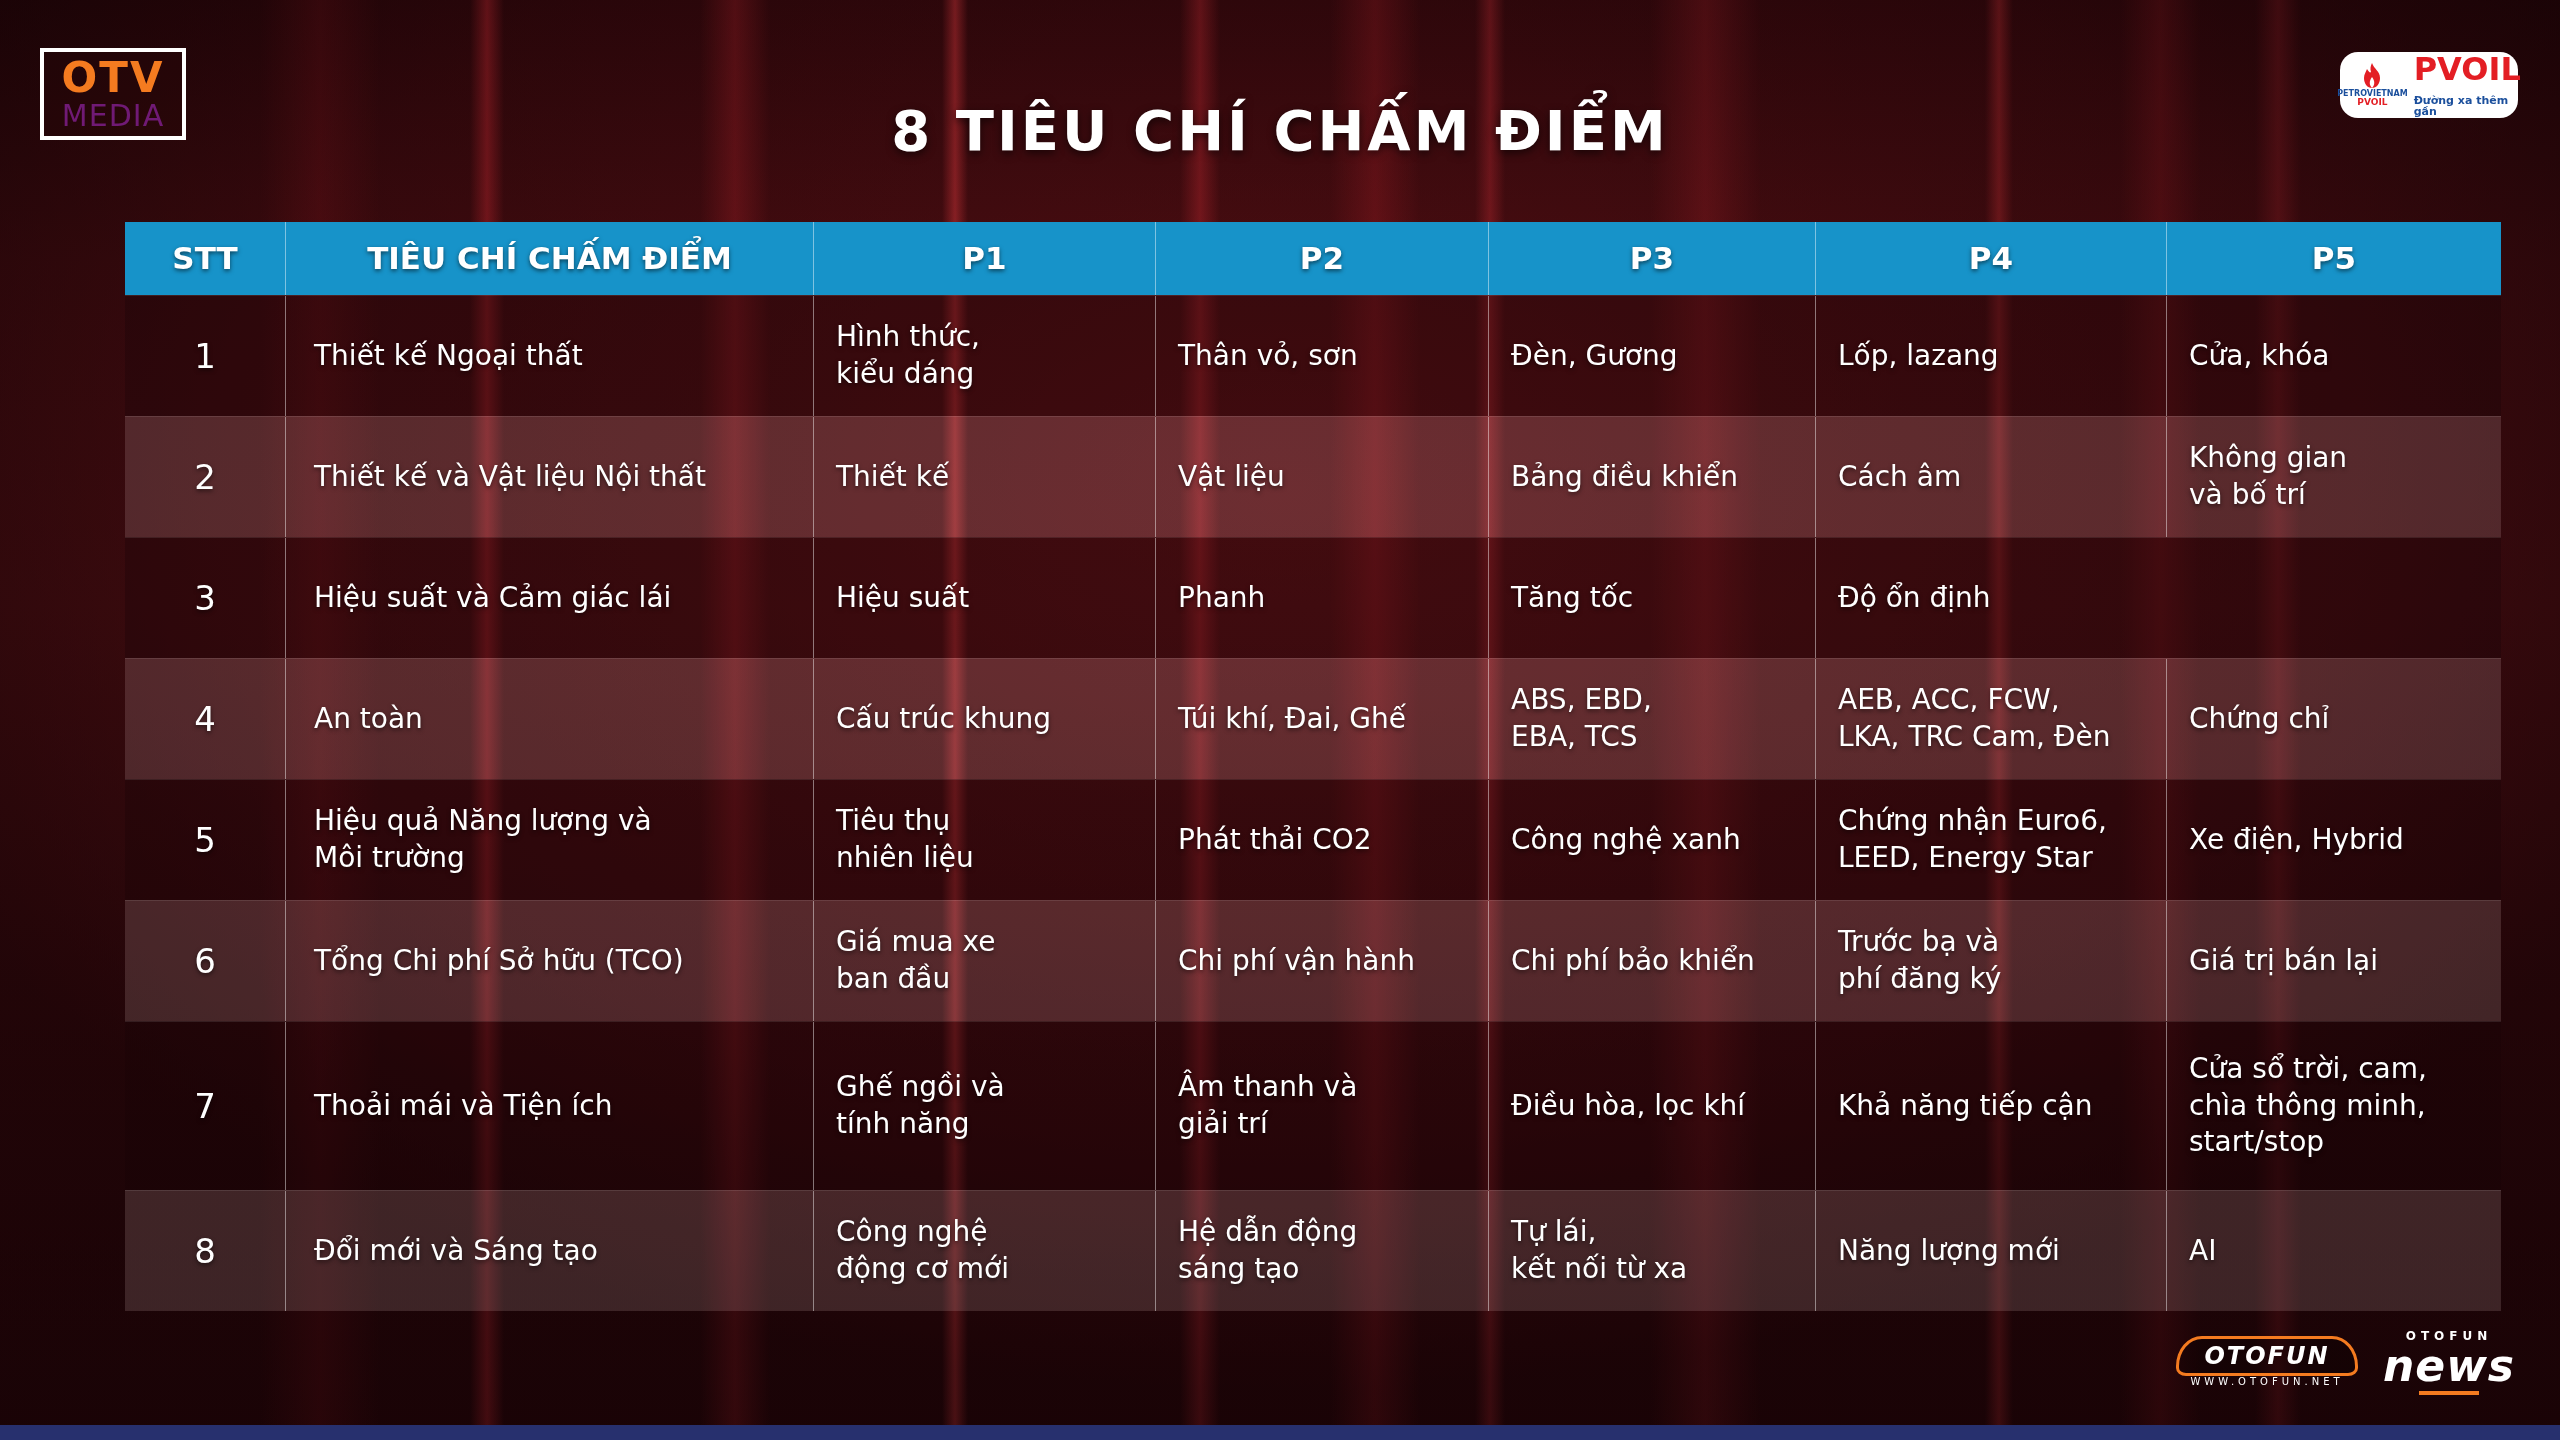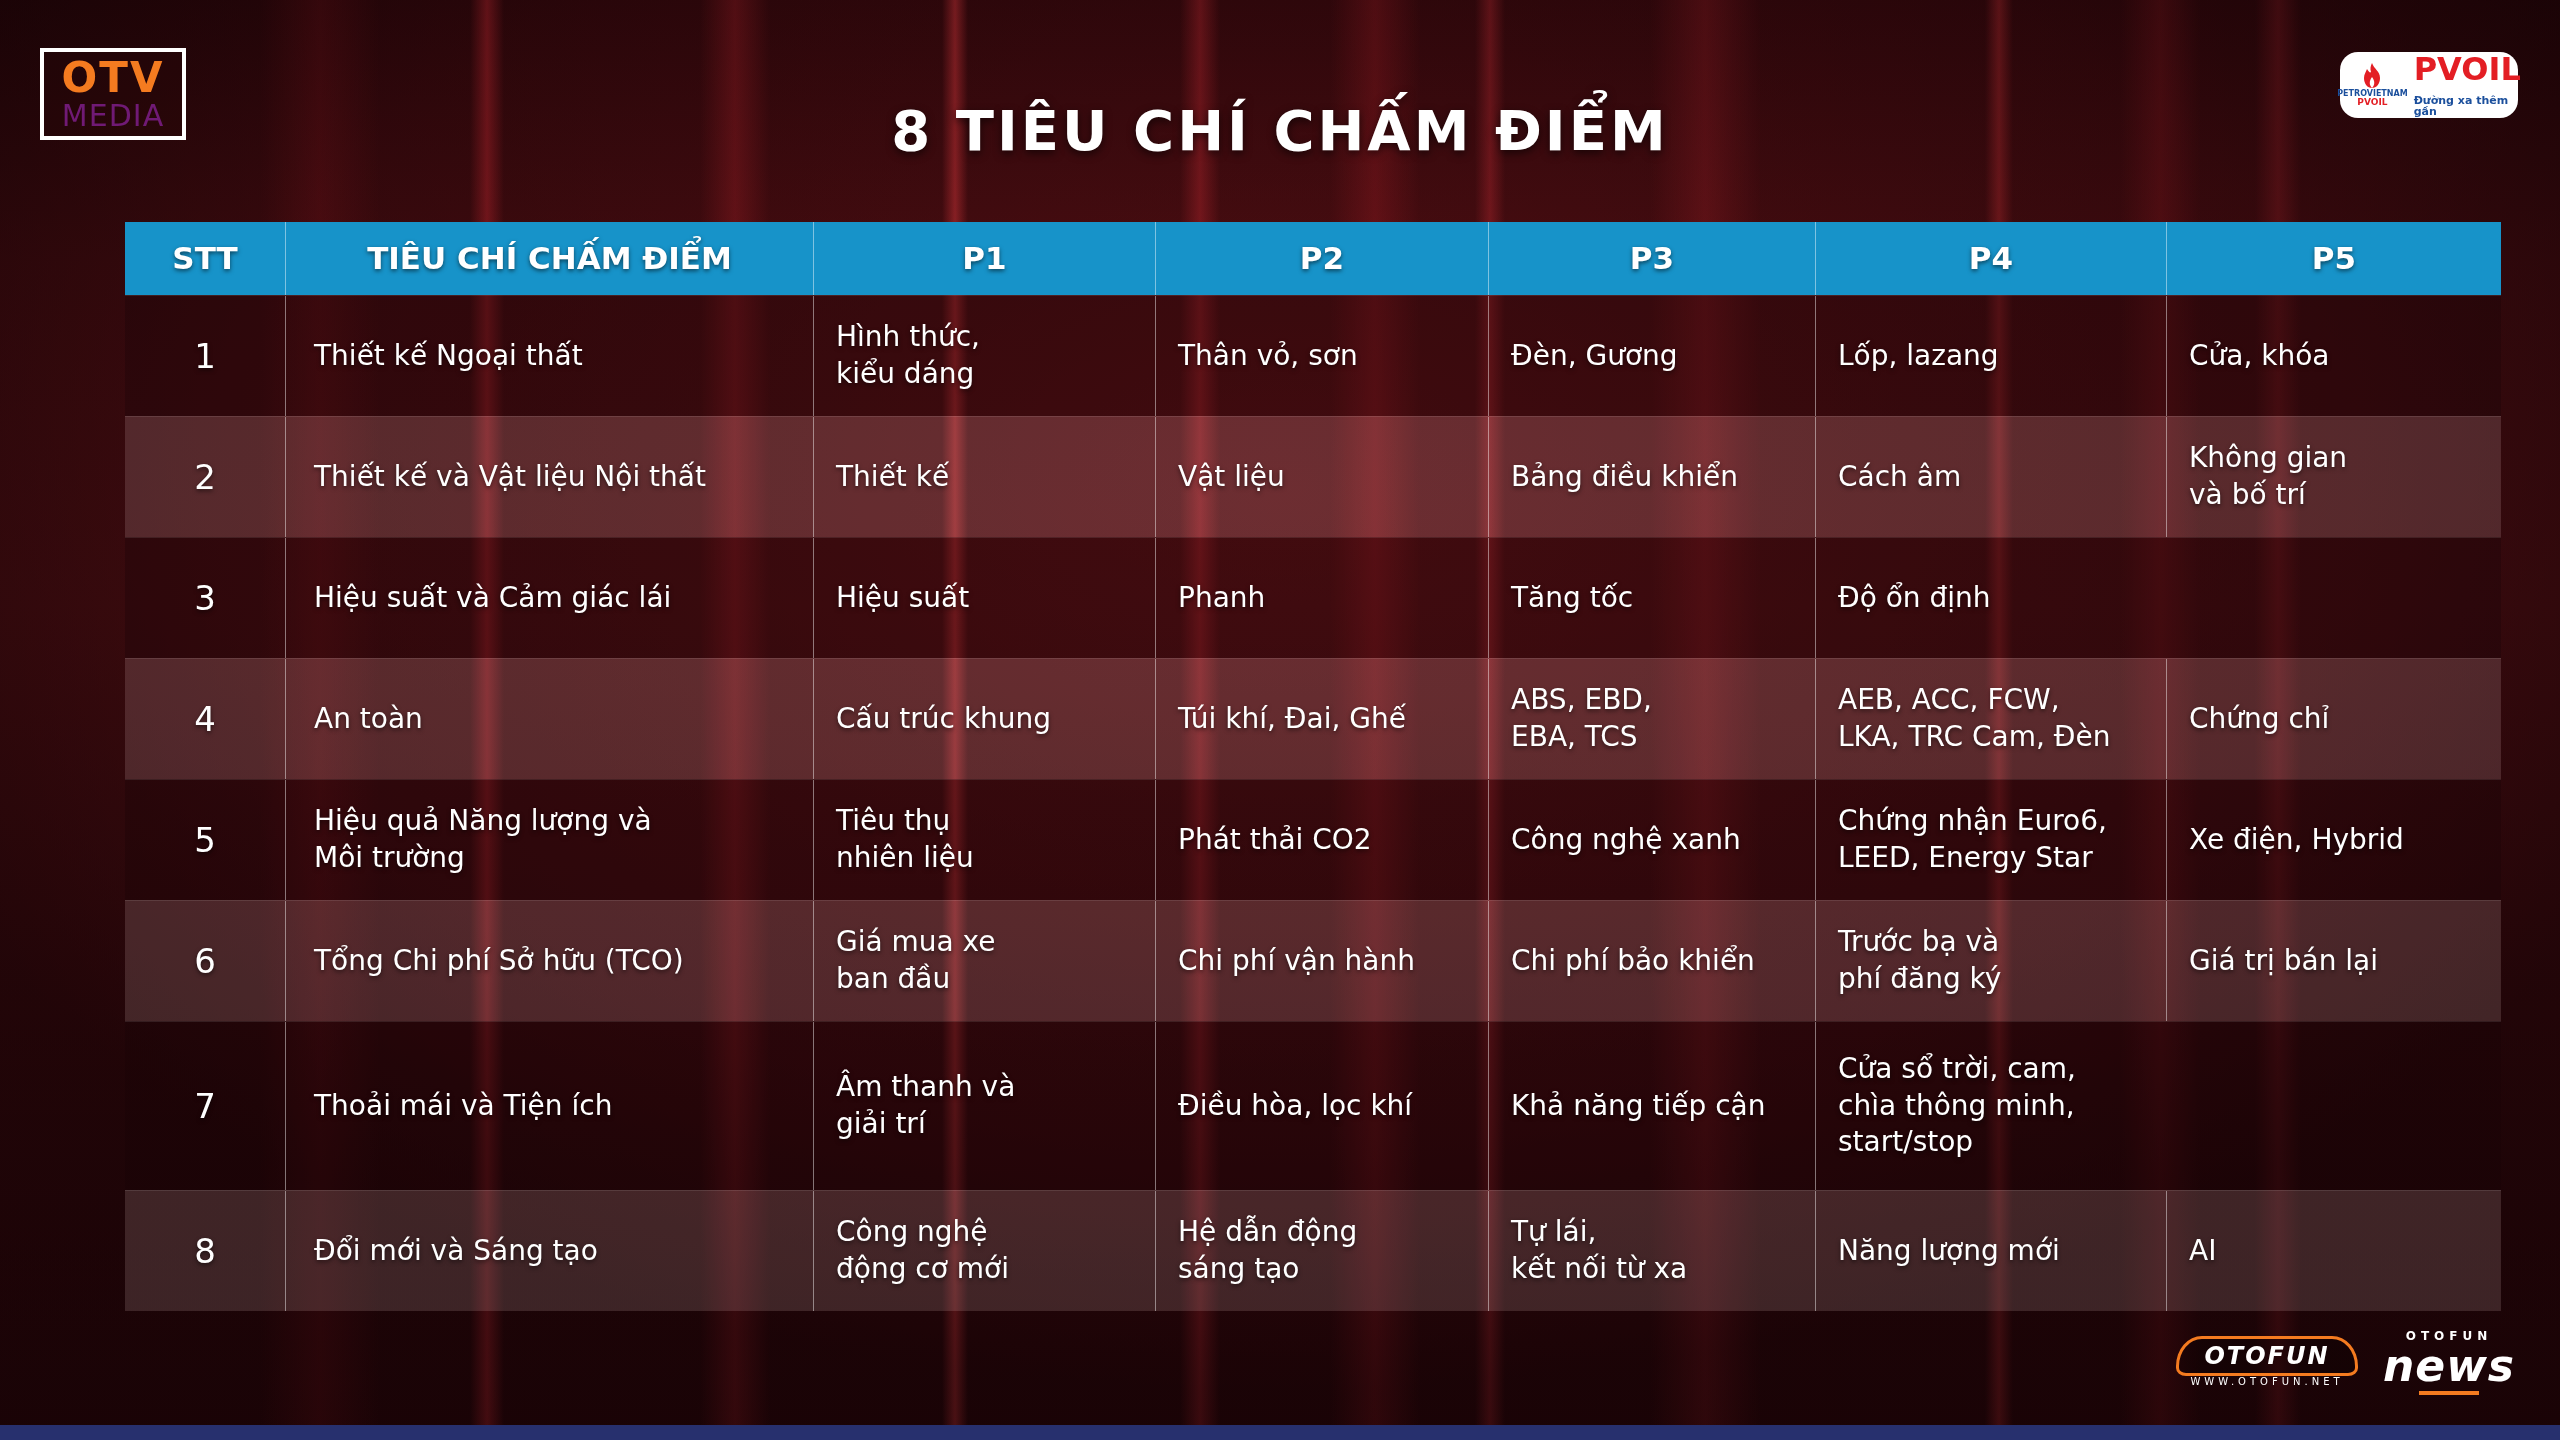--- a/index.html
+++ b/index.html
@@ -184,20 +184,22 @@
     <div class="cell">Chi phí vận hành</div>
     <div class="cell">Chi phí bảo khiển</div>
     <div class="cell">Trước bạ và
 phí đăng ký</div>
     <div class="cell">Giá trị bán lại</div>
   </div>
 
   <div class="grid-row row odd tall">
     <div class="cell stt">7</div>
     <div class="cell criteria">Thoải mái và Tiện ích</div>
+    <div class="cell">Ghế ngồi và
+tính năng</div>
     <div class="cell">Âm thanh và
 giải trí</div>
     <div class="cell">Điều hòa, lọc khí</div>
     <div class="cell">Khả năng tiếp cận</div>
     <div class="cell">Cửa sổ trời, cam,
 chìa thông minh,
 start/stop</div>
   </div>
 
   <div class="grid-row row even">

